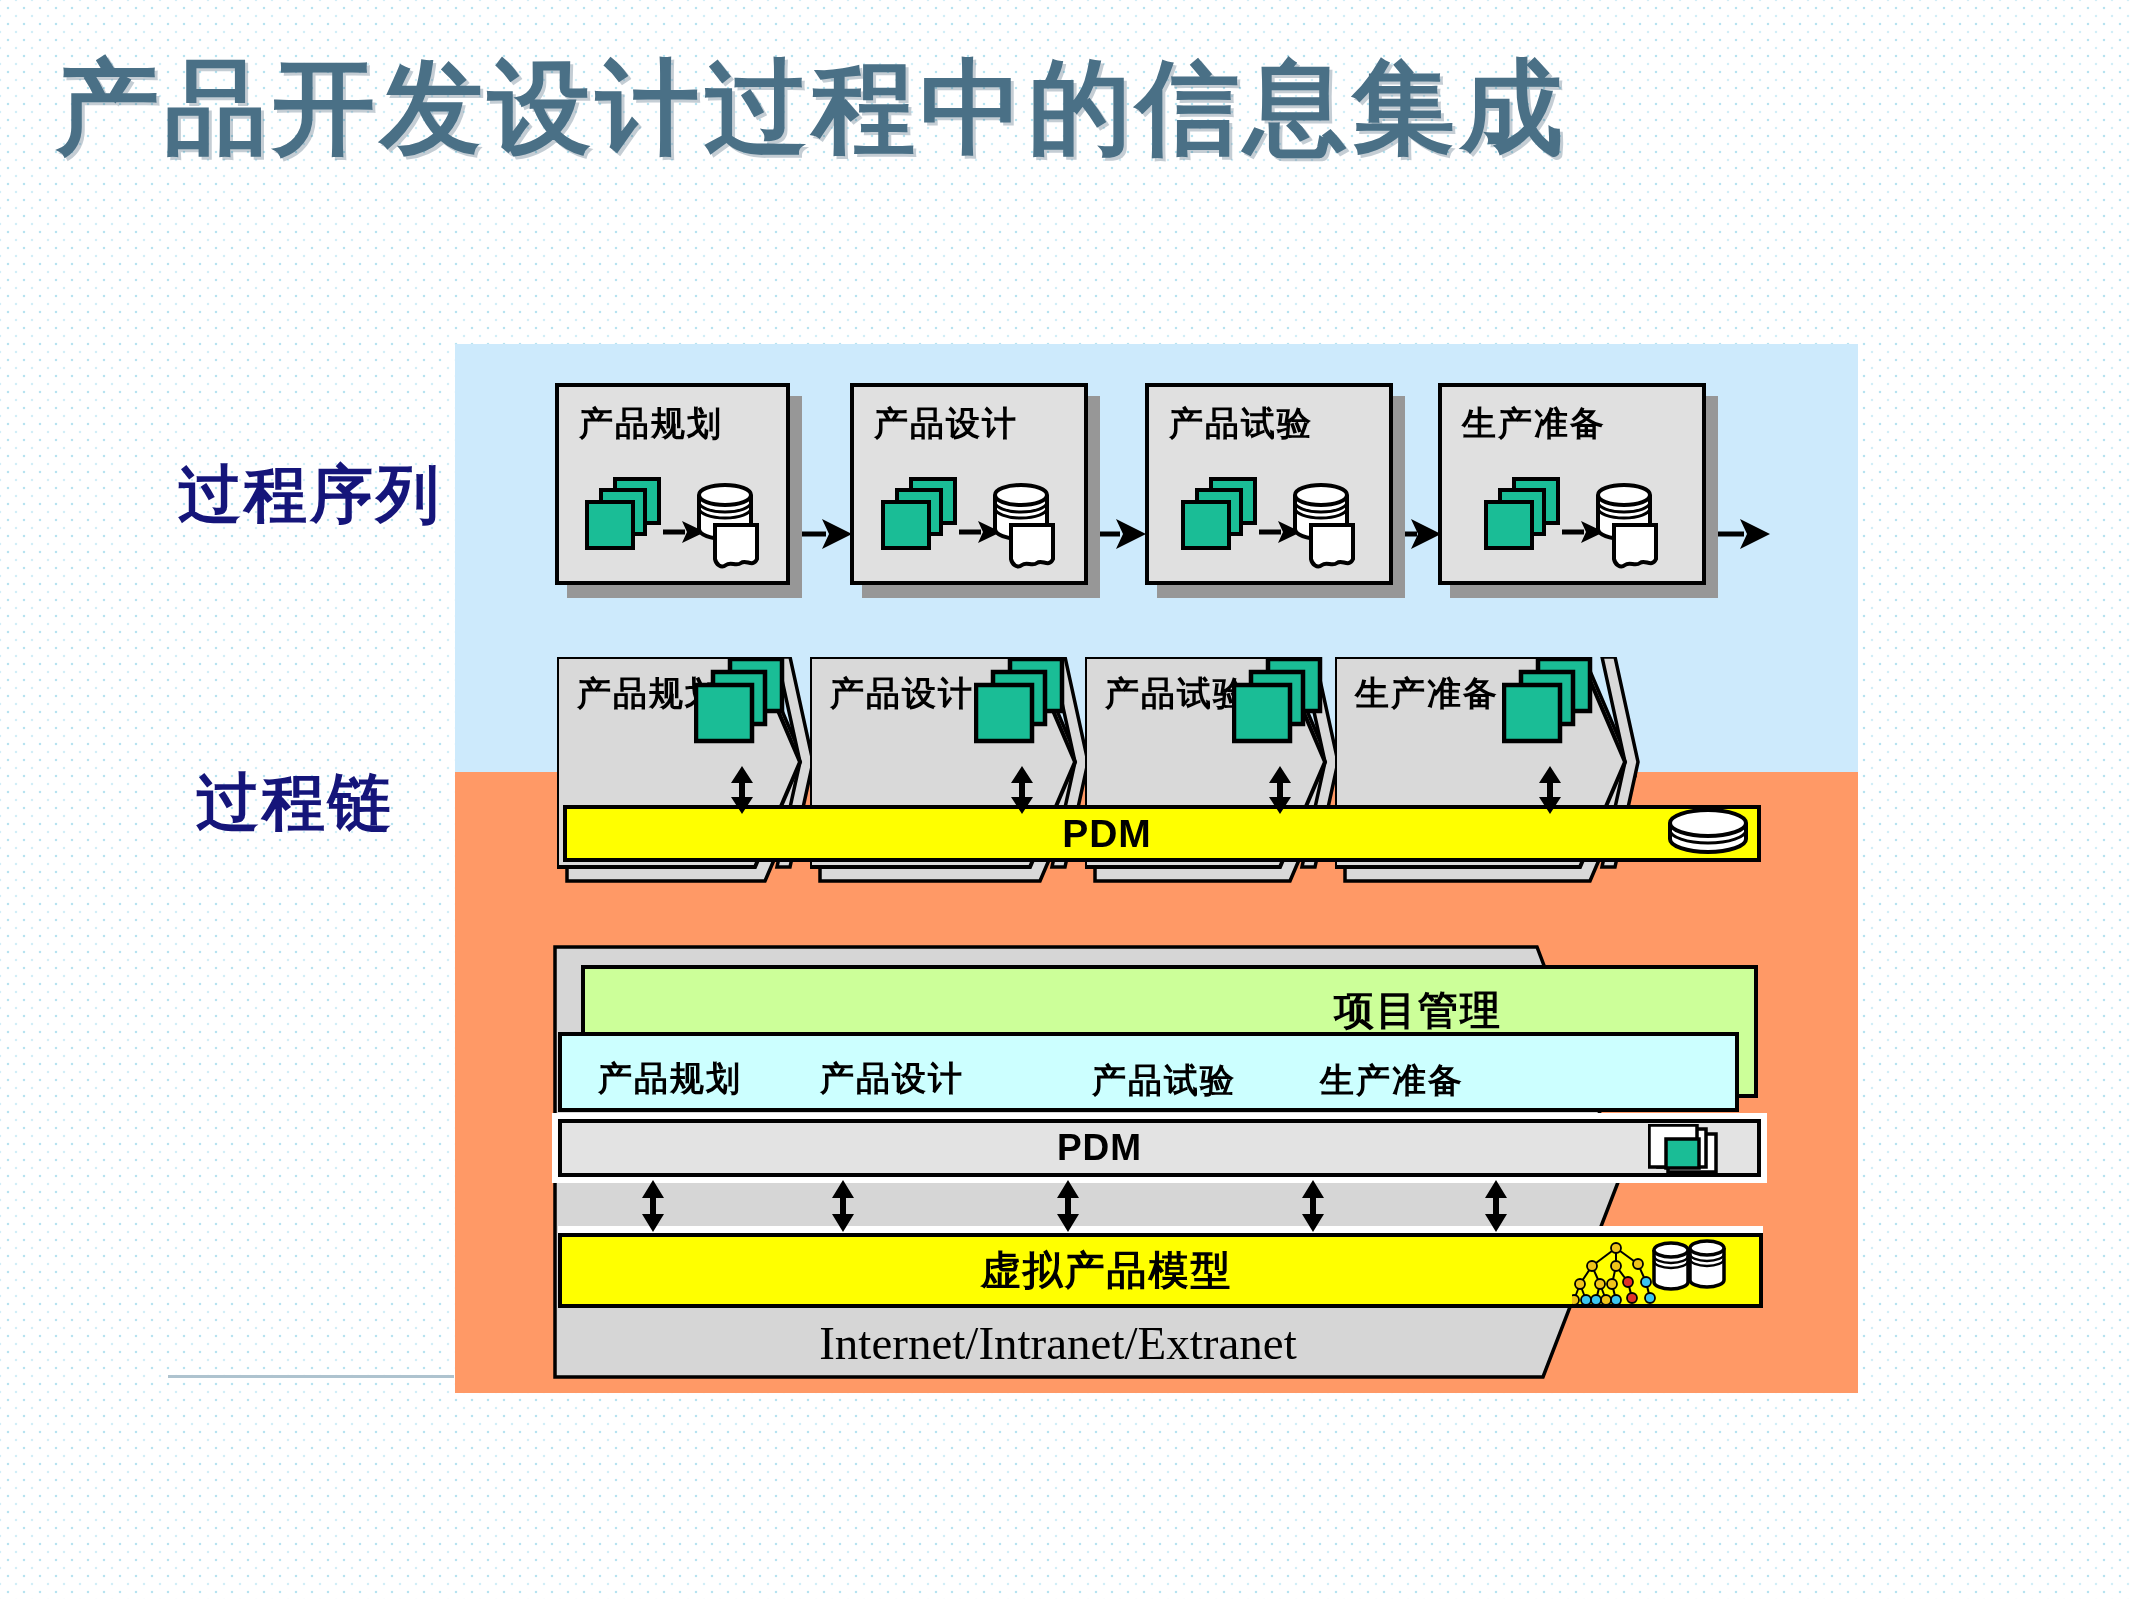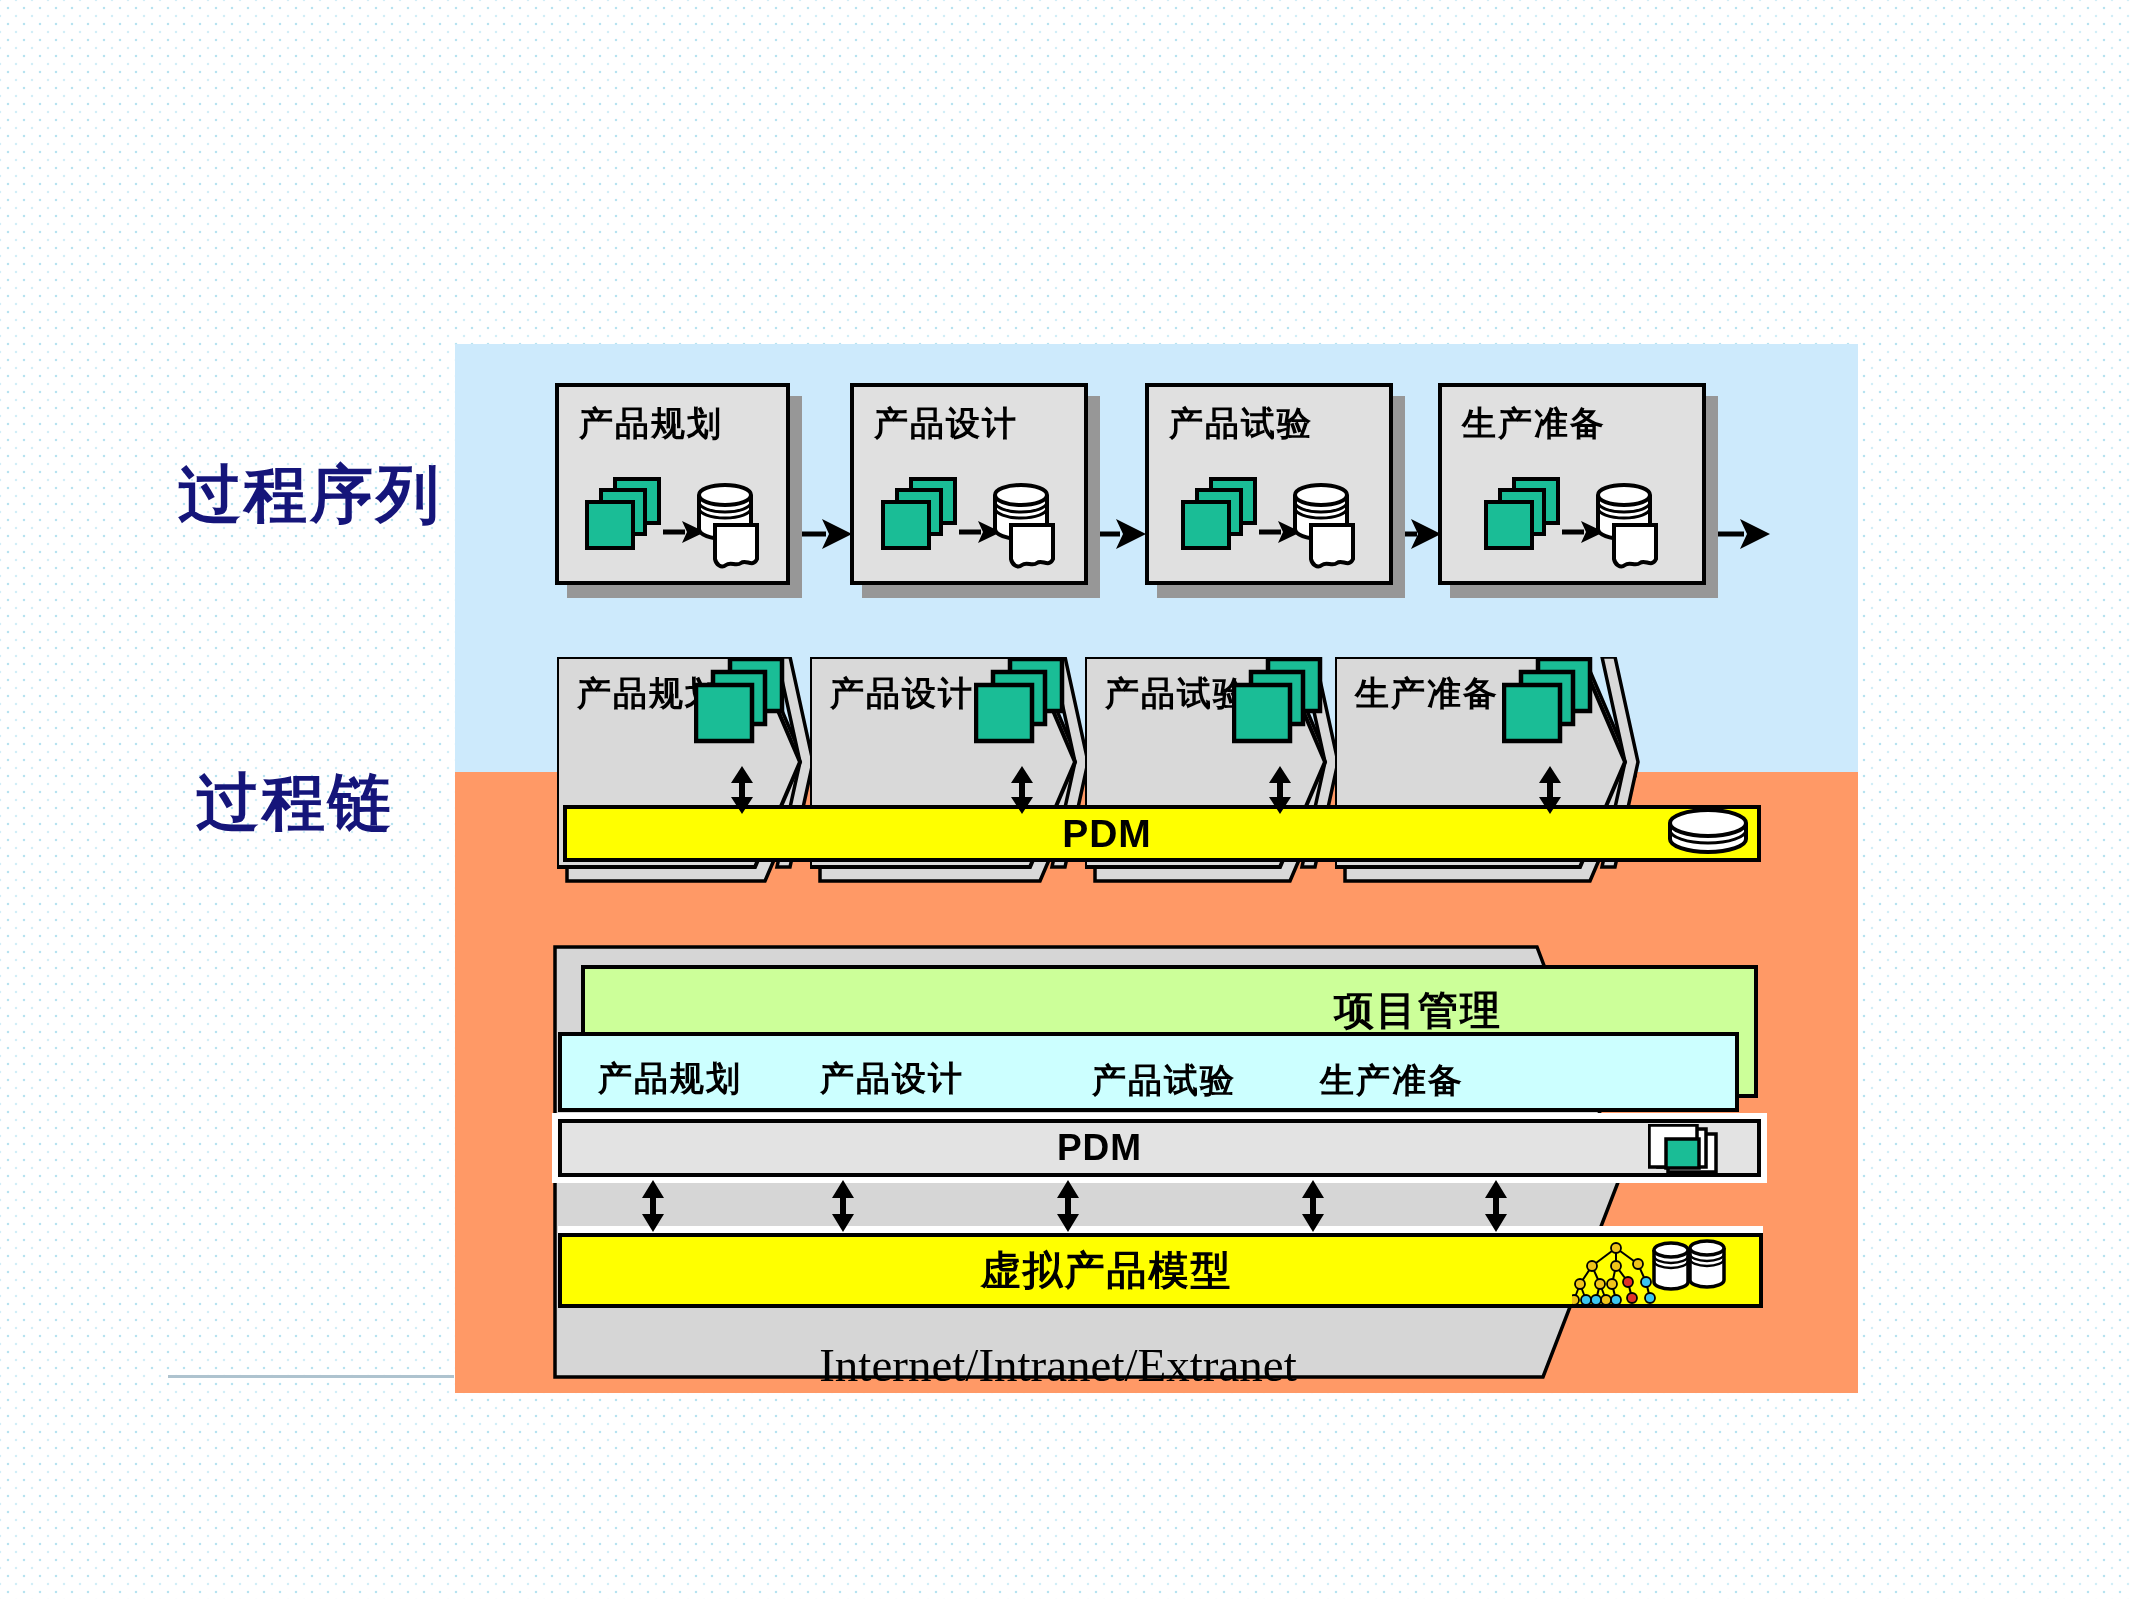--- a/index.html
+++ b/index.html
@@ -69,35 +69,35 @@
     position:absolute;
     font-size:36px;font-weight:bold;color:#000;
     letter-spacing:2px;white-space:nowrap;
   }
   .internet-label{
     position:absolute;left:558px;top:1316px;width:1000px;
     text-align:center;
     font-family:"Liberation Serif",serif;
     font-size:47px;color:#000;
     z-index:2;
-    margin-top:22px;
   }
   .stroke-blk{stroke:#000;fill:none;}
   .teal-fill{fill:var(--teal,#1abd96);stroke:#000;}
   .white-shape{fill:#ffffff;stroke:#000;}
   .gray-shape{fill:var(--chevron-gray,#d9d9d9);stroke:#000;}
   .blk{fill:#000;}
   .divider{position:absolute;left:168px;top:1375px;width:286px;height:3px;background:#aec3cf;}
   .wstrip{position:absolute;background:#fff;z-index:3;}
 </style>
 </head>
 <body>
 
 <div class="slide">
 
+  <div class="title">产品开发设计过程中的信息集成</div>
 
   <div class="panel panel-blue"></div>
   <div class="panel panel-orange"></div>
 
   <div class="row-label" style="left:178px;top:452px;">过程序列</div>
   <div class="row-label" style="left:196px;top:760px;">过程链</div>
 
   <div class="pbox" style="left:555px;width:235px;">
     <div class="pbox-label">产品规划</div>
     <svg class="flowicon" width="176" height="98" viewBox="0 0 176 98">

